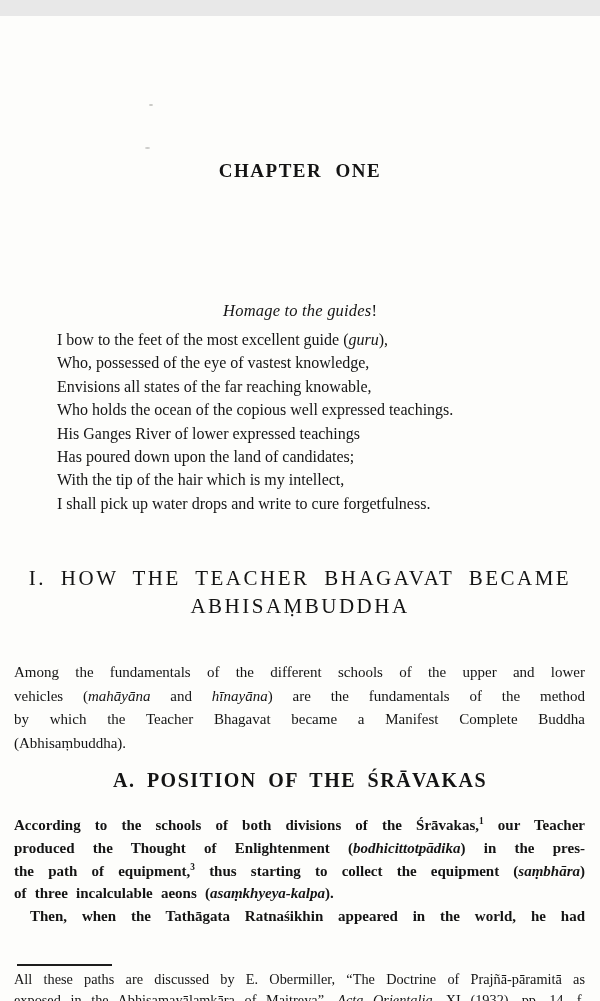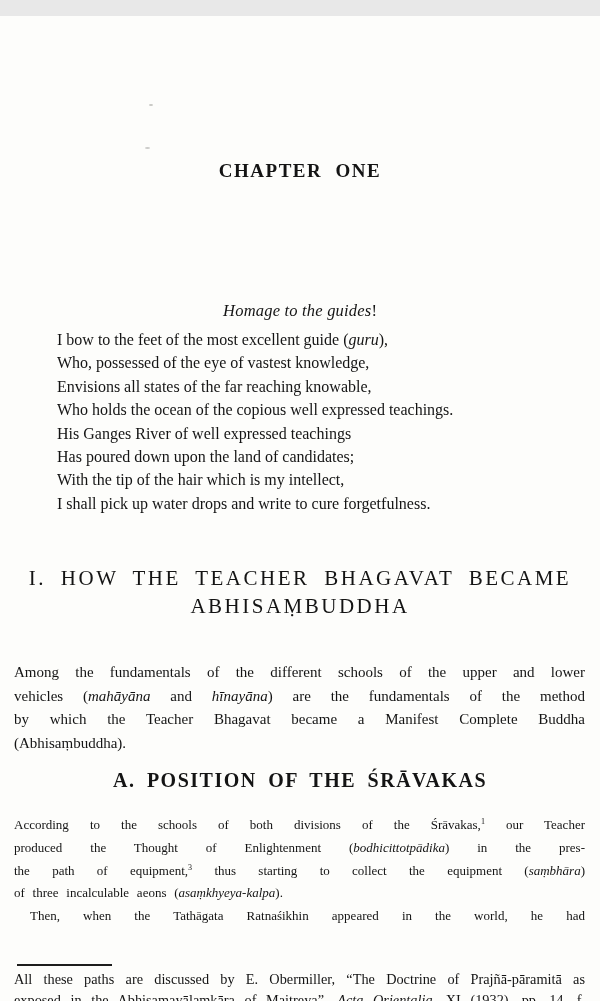--- a/index.html
+++ b/index.html
@@ -40,21 +40,21 @@
     left:14px;top:645px;width:571px;
     font-size:15px;line-height:23.6px;
   }
   #subsection-heading{
     top:753px;
     font-weight:bold;font-size:20px;
     letter-spacing:1.5px;word-spacing:5px;
   }
   #para2{
     left:14px;top:798px;width:571px;
-    font-size:13px;line-height:22.8px;
+    font-size:15px;line-height:22.8px;font-weight:bold;
   }
   .jline{text-align:justify;text-align-last:justify;}
   .lline{text-align:left;text-align-last:left;}
   .wide{word-spacing:4.5px;text-align:right;}
   .indent{text-indent:16px;}
   #footnote-rule{
     left:17px;top:948px;width:95px;height:2px;
     background:#1d1d1d;
   }
   #footnote{
@@ -73,21 +73,21 @@
 
   <div id="chapter-title" class="abs center">CHAPTER ONE</div>
 
   <div id="dedication" class="abs center"><span class="it">Homage to the guides</span><span>!</span></div>
 
   <div id="poem" class="abs">
     <div class="lline"><span>I bow to the feet of the most excellent guide (</span><span class="it">guru</span><span>),</span></div>
     <div class="lline"><span>Who, possessed of the eye of vastest knowledge,</span></div>
     <div class="lline"><span>Envisions all states of the far reaching knowable,</span></div>
     <div class="lline"><span>Who holds the ocean of the copious well expressed teachings.</span></div>
-    <div class="lline"><span>His Ganges River of well expressed teachings</span></div>
+    <div class="lline"><span>His Ganges River of lower expressed teachings</span></div>
     <div class="lline"><span>Has poured down upon the land of candidates;</span></div>
     <div class="lline"><span>With the tip of the hair which is my intellect,</span></div>
     <div class="lline"><span>I shall pick up water drops and write to cure forgetfulness.</span></div>
   </div>
 
   <div id="section-heading" class="abs center">
     <div>I. HOW THE TEACHER BHAGAVAT BECAME</div>
     <div>ABHISAṂBUDDHA</div>
   </div>
 

